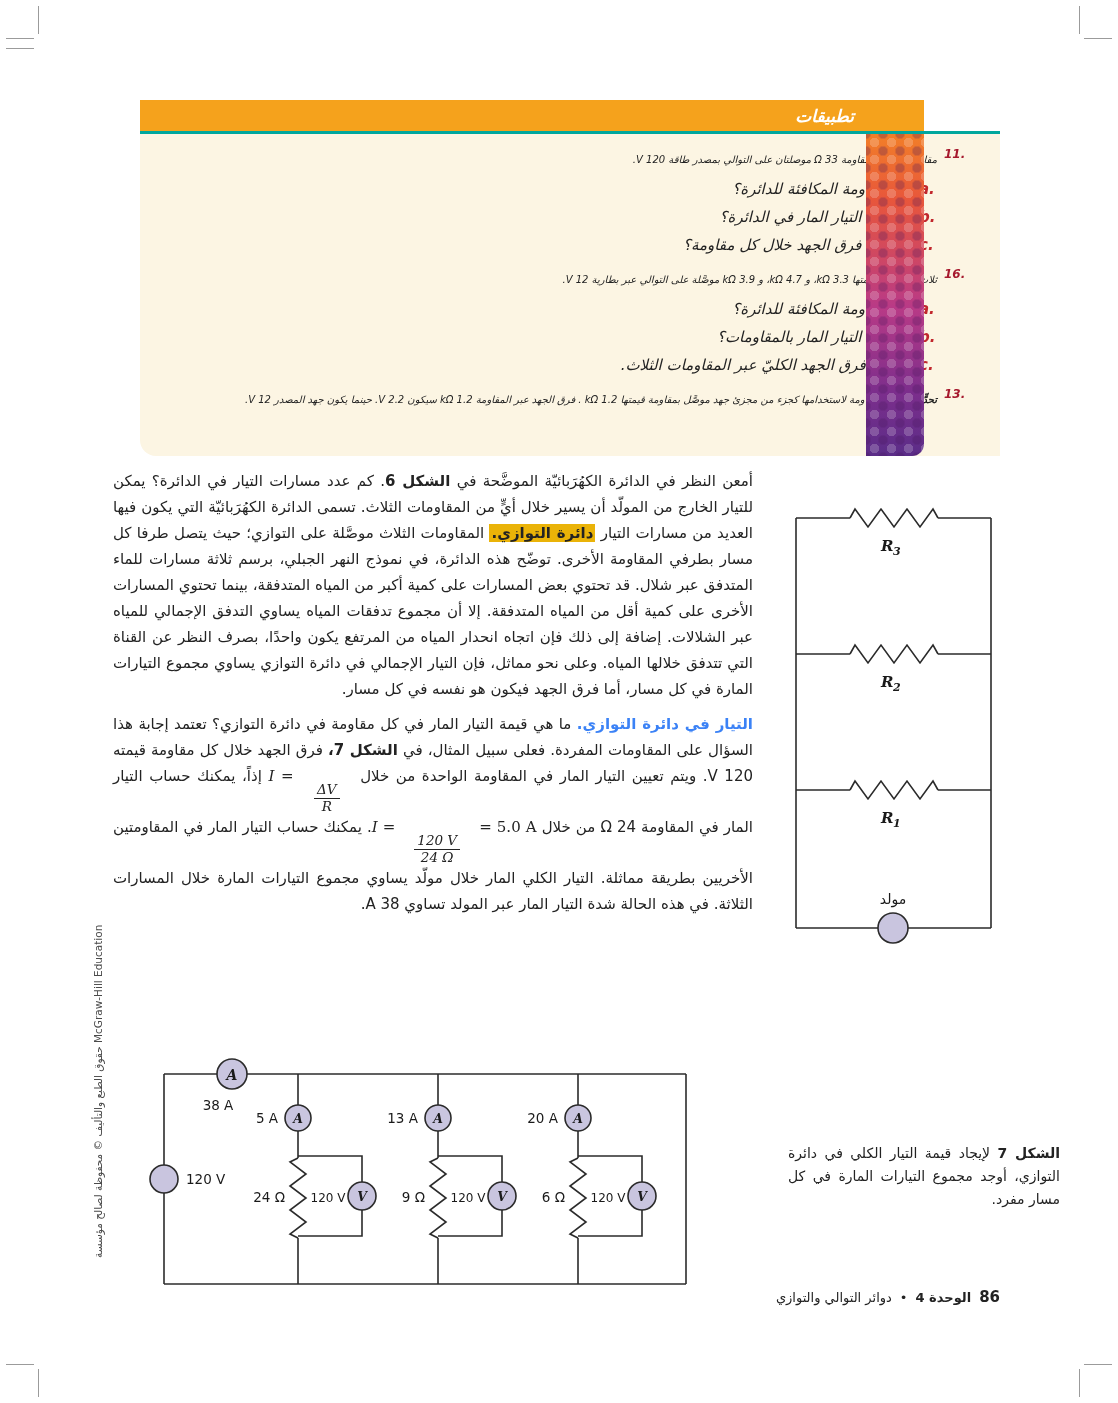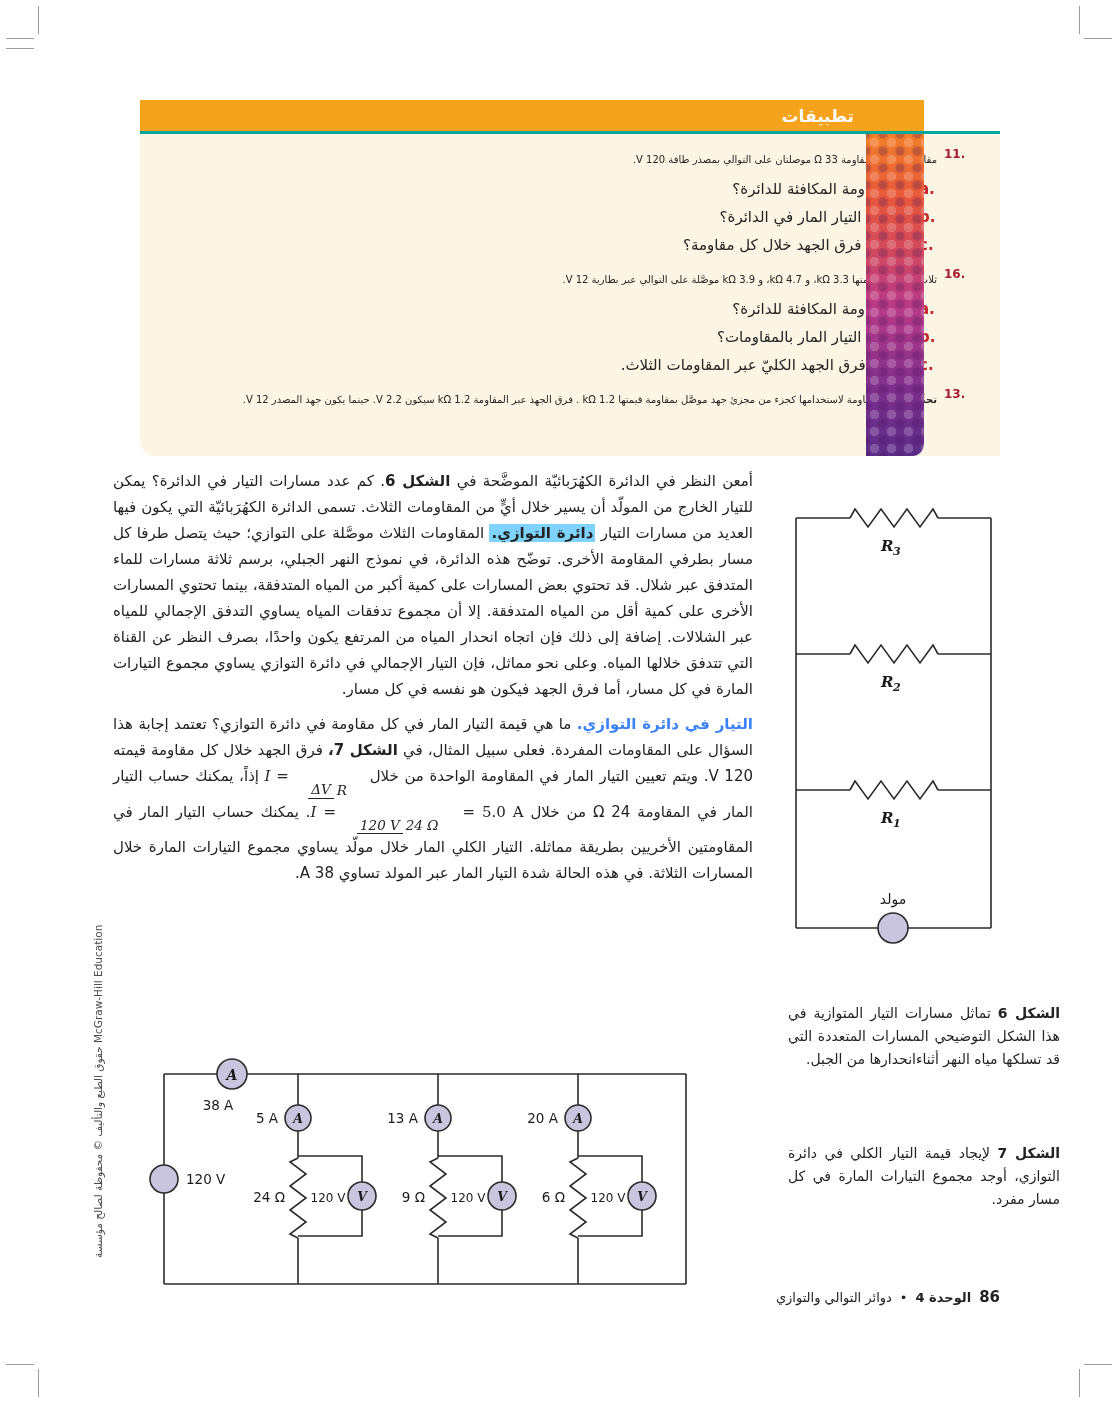--- a/index.html
+++ b/index.html
@@ -4,21 +4,21 @@
 <style>
   * { margin:0; padding:0; box-sizing:border-box; }
   html,body { background:#ffffff; }
   body { font-family:"DejaVu Sans", sans-serif; color:#232323; }
   .page { position:relative; width:1118px; height:1403px; background:#ffffff; overflow:hidden; margin:0 auto; }
 
   
   .crop { position:absolute; background:#9b9b9b; }
 
   
-  .apps-box { position:absolute; left:140px; top:100px; width:784px; height:356px; }
+  .apps-box { position:absolute; left:140px; top:100px; width:784px; height:356px;font-style:italic; }
   .apps-strip { position:absolute; top:0; right:0; width:58px; height:100%; z-index:1;
     border-radius:0 0 12px 0;
     background-image:
       radial-gradient(rgba(255,255,255,0.20) 4.5px, transparent 5px),
       radial-gradient(rgba(70,20,90,0.28) 4.5px, transparent 5px),
       linear-gradient(180deg,#F7941E 0%,#E8563B 28%,#B93A86 58%,#7C2E8C 82%,#5B2D88 100%);
     background-size:17px 17px,17px 17px,100% 100%;
     background-position:0 0,8.5px 8.5px,0 0;
   }
   .apps-header { position:absolute; top:0; left:0; width:100%; height:31px; background:#F5A21C; z-index:2;
@@ -34,24 +34,24 @@
   .challenge { font-weight:bold; color:#232323; }
   .prob-part { margin-right:38px; display:flex; gap:7px; margin-top:6px; font-size:15px; line-height:22px; }
   .part-label { color:#C1272D; font-weight:bold; min-width:17px; }
 
   
   .main-col { position:absolute; left:113px; top:468px; width:640px; direction:rtl; }
   .section-title { color:#00A79D; font-size:27px; font-weight:bold; margin-bottom:14px; font-family:"DejaVu Sans", sans-serif; }
   .body-text { font-size:15px; line-height:26px; text-align:justify; }
   .body-text + .body-text { margin-top:9px; }
   .red-lead { color:#3b82f6; font-weight:bold; }
-  .hl { background:#7dd3fc; font-weight:bold; color:#232323; padding:0 2px; }
+  .hl { background:#eab308; font-weight:bold; color:#232323; padding:0 2px; }
   .eq { direction:ltr; unicode-bidi:embed; white-space:nowrap; font-family:"DejaVu Serif", serif; }
   .eq i { font-style:italic; }
-  .frac { display:inline-flex; flex-direction:row; align-items:center; vertical-align:-13px;
+  .frac { display:inline-flex; flex-direction:column; align-items:center; vertical-align:-13px;
     line-height:1.15; font-size:13.5px; margin:0 14px; font-style:italic; }
   .frac .num { border-bottom:1.2px solid #232323; padding:0 3px; }
   .frac .den { padding:0 3px; }
 
   
   .fig6-wrap { position:absolute; left:786px; top:504px; }
   .caption { position:absolute; width:272px; font-size:14px; line-height:23px; text-align:justify; direction:rtl; }
   .cap6 { left:788px; top:1002px; }
   .cap7 { left:788px; top:1142px; }
   .caption b { font-weight:bold; }
@@ -172,23 +172,20 @@
       <text class="svg-italic" font-size="15" x="95" y="47">R</text>
       <text class="svg-italic" font-size="11" x="107" y="51">3</text>
       <text class="svg-italic" font-size="15" x="95" y="183">R</text>
       <text class="svg-italic" font-size="11" x="107" y="187">2</text>
       <text class="svg-italic" font-size="15" x="95" y="319">R</text>
       <text class="svg-italic" font-size="11" x="107" y="323">1</text>
       <text class="svg-label" font-size="14" x="107" y="400" text-anchor="middle">مولد</text>
     </svg>
   </div>
 
-  <div class="caption cap6">
-    <b>الشكل 6</b><span> تماثل مسارات التيار المتوازية في هذا الشكل التوضيحي المسارات المتعددة التي قد تسلكها مياه النهر أثناءانحدارها من الجبل.</span>
-  </div>
 
   <div class="caption cap7">
     <b>الشكل 7</b><span> لإيجاد قيمة التيار الكلي في دائرة التوازي، أوجد مجموع التيارات المارة في كل مسار مفرد.</span>
   </div>
 
   <div class="fig7-wrap">
     <svg width="556" height="250" viewBox="0 0 556 250">
       <g stroke="#2b2b2b" stroke-width="1.6" fill="none">
         <path d="M18 28 H540"></path>
         <path d="M18 238 H540"></path>

